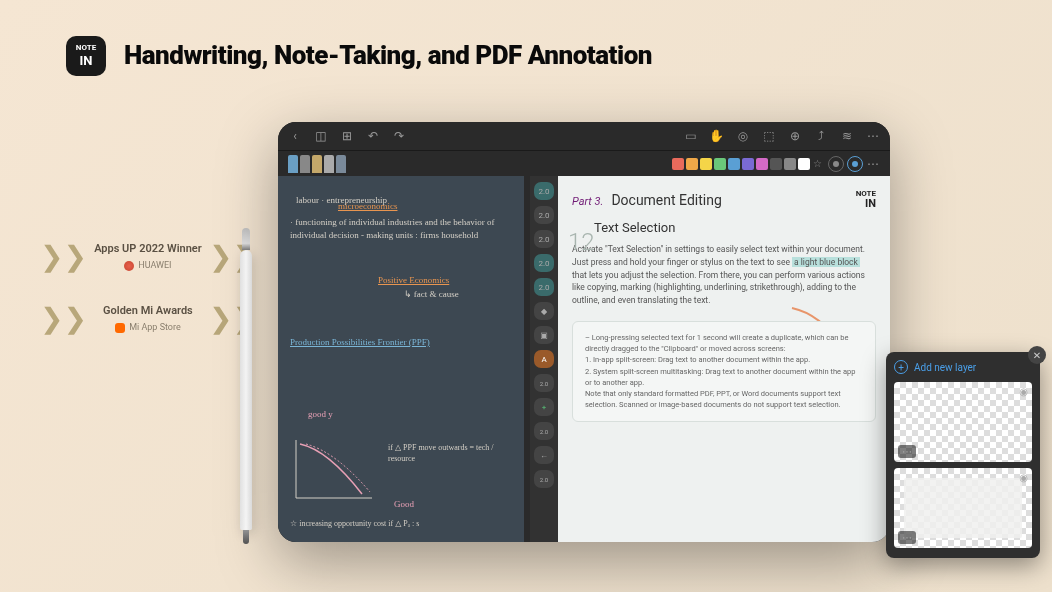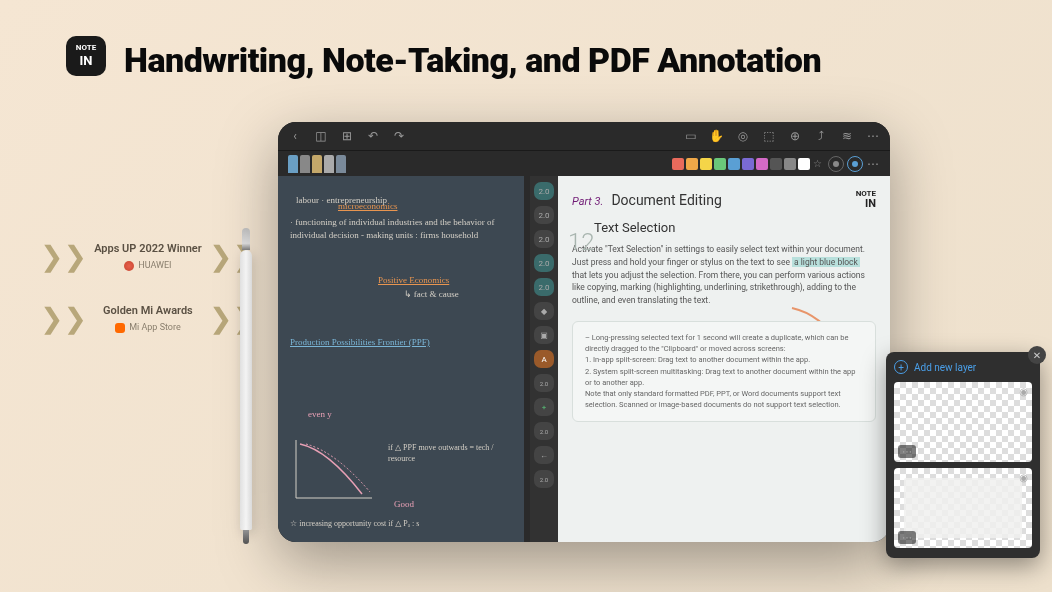--- a/index.html
+++ b/index.html
@@ -1,19 +1,19 @@
 <!DOCTYPE html>
 <html><head>
 <meta charset="utf-8">
 <style>
 *{margin:0;padding:0;box-sizing:border-box;font-family:-apple-system,BlinkMacSystemFont,"Segoe UI",Roboto,sans-serif}
 body{width:1052px;height:592px;background:linear-gradient(135deg,#f5e6d3 0%,#ede0cc 100%);position:relative;overflow:hidden}
 .app-icon{position:absolute;left:66px;top:36px;width:40px;height:40px;background:#1a1a1a;border-radius:10px;display:flex;flex-direction:column;align-items:center;justify-content:center;color:#fff;font-size:8px;font-weight:700;line-height:1.2}
 .app-icon .in{font-size:13px}
-.headline{position:absolute;left:124px;top:40px;font-size:34px;font-weight:900;color:#0a0a0a;letter-spacing:-0.5px}
+.headline{position:absolute;left:124px;top:40px;font-size:26px;font-weight:900;color:#0a0a0a;letter-spacing:-0.5px}
 .laurel{position:absolute;left:40px;display:flex;align-items:center;gap:6px;color:#b8a77a}
 .laurel-left{top:240px}
 .laurel-right{top:302px}
 .laurel .wreath{font-size:28px;transform:scaleX(-1)}
 .laurel .wreath.r{transform:none}
 .laurel-content{text-align:center;color:#5a5043;font-size:11px;font-weight:600;line-height:1.4;width:110px}
 .laurel-content .sub{font-size:9px;font-weight:400;color:#8a7f6e;display:flex;align-items:center;justify-content:center;gap:4px;margin-top:3px}
 .huawei-logo{width:10px;height:10px;background:radial-gradient(circle,#e8604c 0%,#c74530 100%);border-radius:50%;display:inline-block}
 .mi-logo{width:10px;height:10px;background:#ff6900;border-radius:3px;display:inline-block}
 .stylus{position:absolute;left:240px;top:250px;width:12px;height:280px;background:linear-gradient(90deg,#e8e8e8,#fff,#e8e8e8);border-radius:6px 6px 2px 2px;box-shadow:2px 4px 12px rgba(0,0,0,0.15)}
@@ -150,21 +150,21 @@
     <span class="tb-icon">⋯</span>
   </div>
   <div class="app-body">
     <div class="left-pane">
       <div class="hw" style="top:18px;left:18px">labour · entrepreneurship</div>
       <div class="hw orange" style="top:24px;left:60px">microeconomics</div>
       <div class="hw" style="top:40px;left:12px;width:220px">· functioning of individual industries and the behavior of individual decision - making units : firms household</div>
       <div class="hw orange" style="top:98px;left:100px">Positive Economics</div>
       <div class="hw" style="top:112px;left:126px">↳ fact &amp; cause</div>
       <div class="hw blue" style="top:160px;left:12px">Production Possibilities Frontier (PPF)</div>
-      <div class="hw pink" style="top:232px;left:30px">even y</div>
+      <div class="hw pink" style="top:232px;left:30px">good y</div>
       <svg class="ppf-curve">
         <line x1="8" y1="4" x2="8" y2="62" stroke="#d4cfc6" stroke-width="1"></line>
         <line x1="8" y1="62" x2="84" y2="62" stroke="#d4cfc6" stroke-width="1"></line>
         <path d="M 12 8 Q 40 14 74 58" stroke="#e8a0b5" stroke-width="1.5" fill="none"></path>
         <path d="M 18 8 Q 48 16 82 56" stroke="#e8a0b5" stroke-width="1" fill="none" stroke-dasharray="2,2"></path>
       </svg>
       <div class="hw" style="top:266px;left:110px;width:120px;font-size:8px">if △ PPF move outwards = tech / resource</div>
       <div class="hw pink" style="top:322px;left:116px">Good</div>
       <div class="hw" style="top:342px;left:12px;font-size:8px">☆ increasing opportunity cost   if △ Pₐ : s</div>
     </div>

